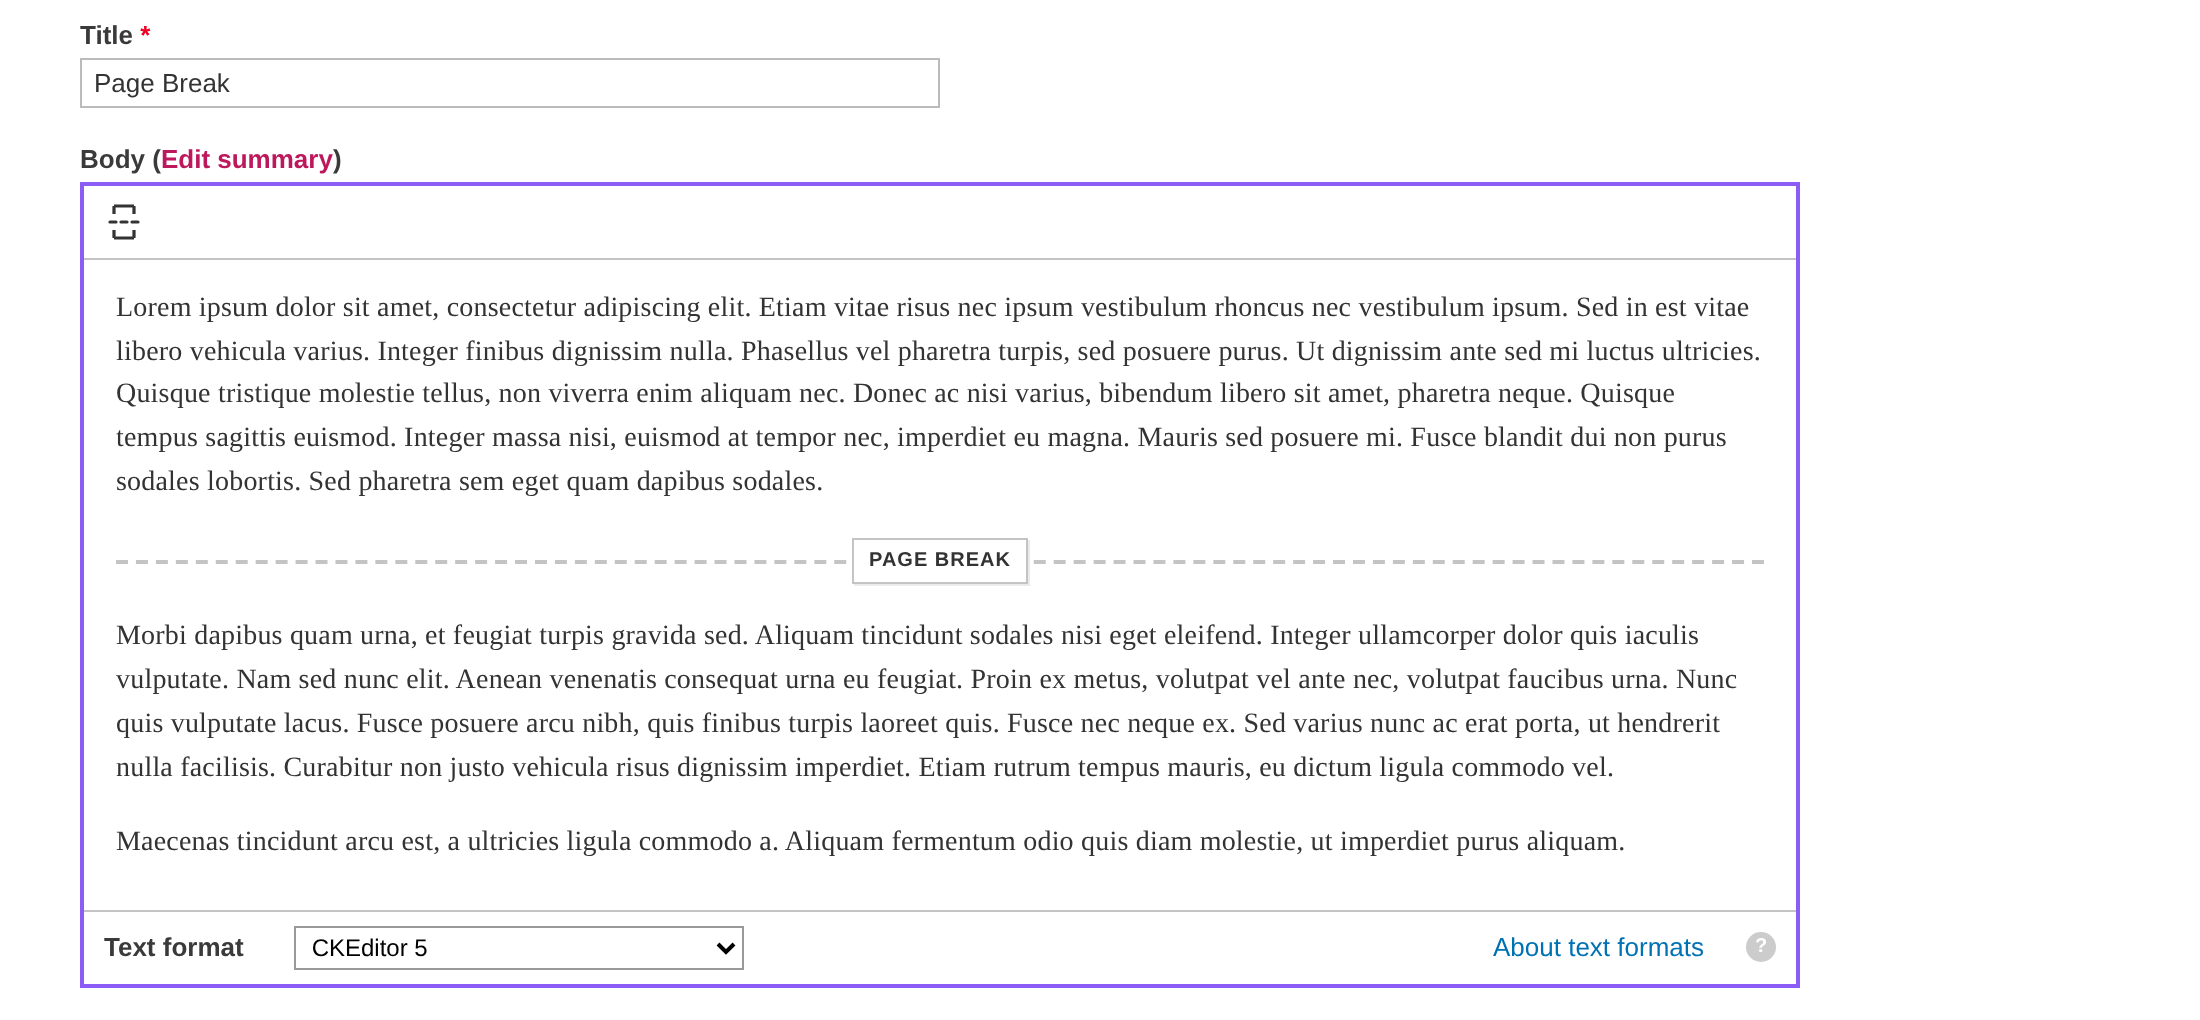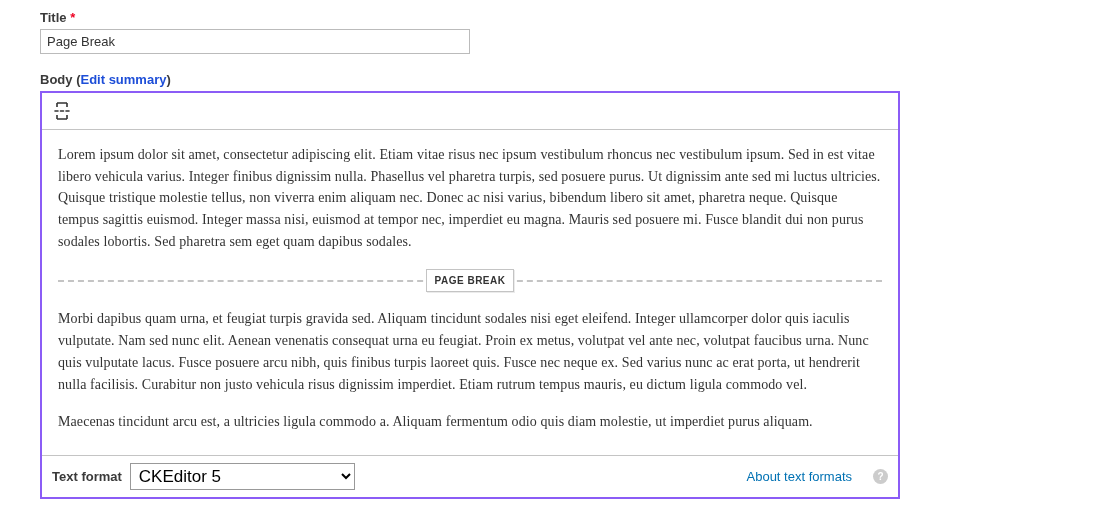--- a/index.html
+++ b/index.html
@@ -26,21 +26,21 @@
   .title-input {
     width: 430px;
     padding: 4px 6px;
     font-size: 13px;
     border: 1px solid #bbb;
     color: #333;
   }
   .body-label { font-weight: bold; }
   .body-label .paren { font-weight: bold; }
   .edit-summary {
-    color: #1d4ed8;
+    color: #be185d;
     text-decoration: none;
     font-weight: bold;
   }
   .editor-wrap {
     border: 2px solid #8b5cf6;
     margin-top: 4px;
   }
   .toolbar {
     border-bottom: 1px solid #c4c4c4;
     padding: 6px 8px;
@@ -98,25 +98,25 @@
     border-top: 1px solid #c4c4c4;
     padding: 7px 10px;
     display: flex;
     align-items: center;
     justify-content: space-between;
     font-size: 13px;
   }
   .footer-left {
     display: flex;
     align-items: center;
-    gap: 8px;
+    gap: 25px;
   }
   .footer-left .fl-label { font-weight: bold; }
   .format-select {
-    font-size: 17px;
+    font-size: 12px;
     padding: 2px 4px;
     border: 1px solid #999;
     min-width: 225px;
     background: #fff;
   }
   .footer-right {
     display: flex;
     align-items: center;
     gap: 21px;
   }

